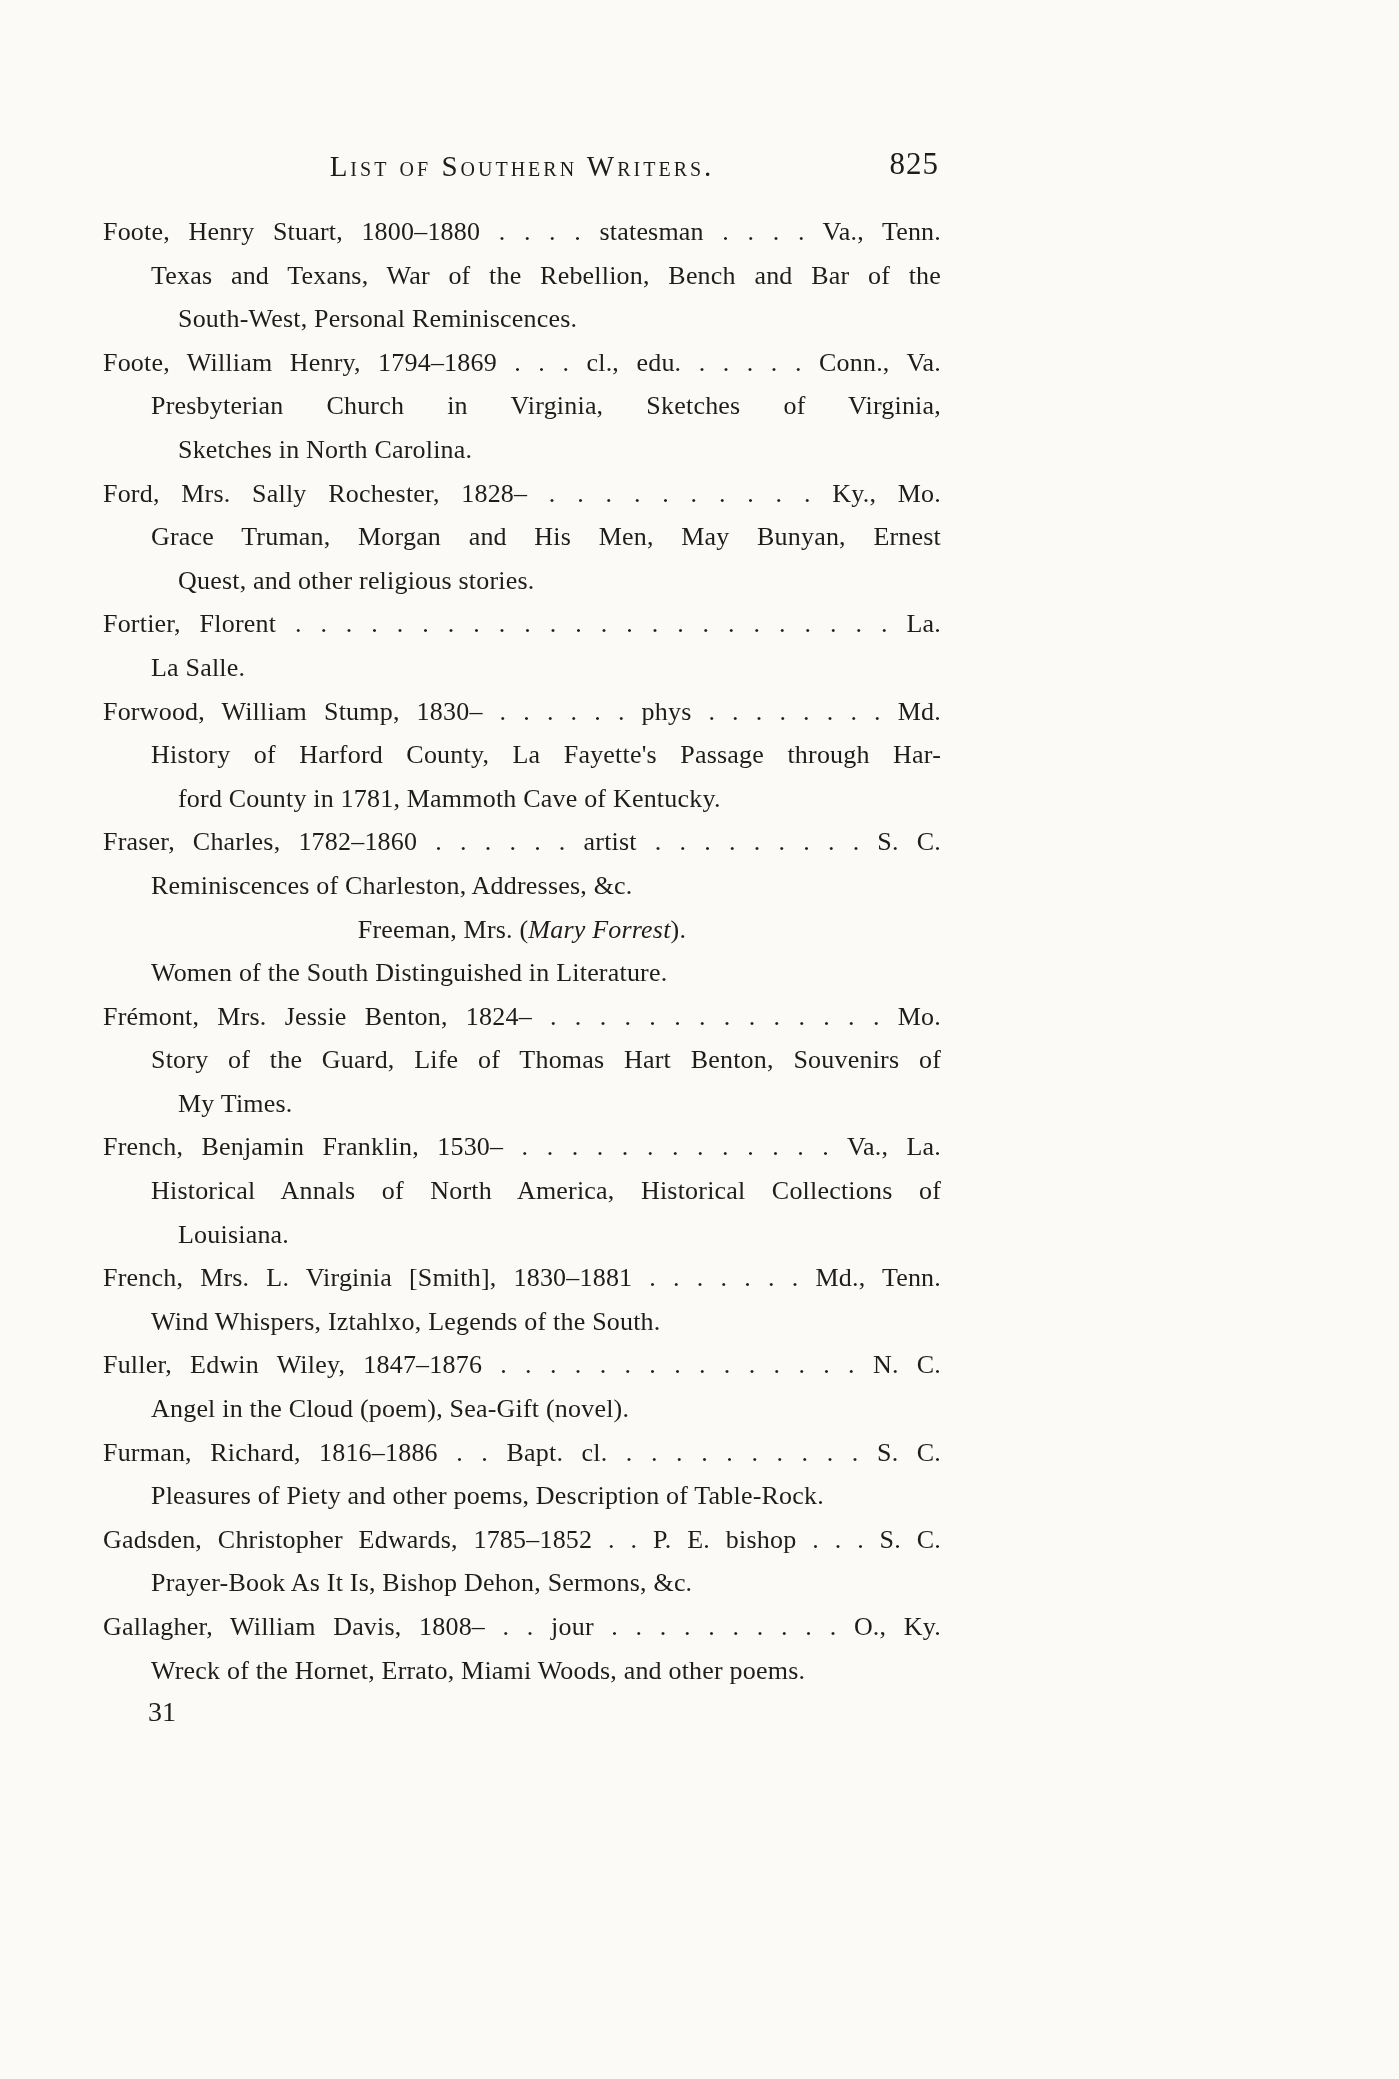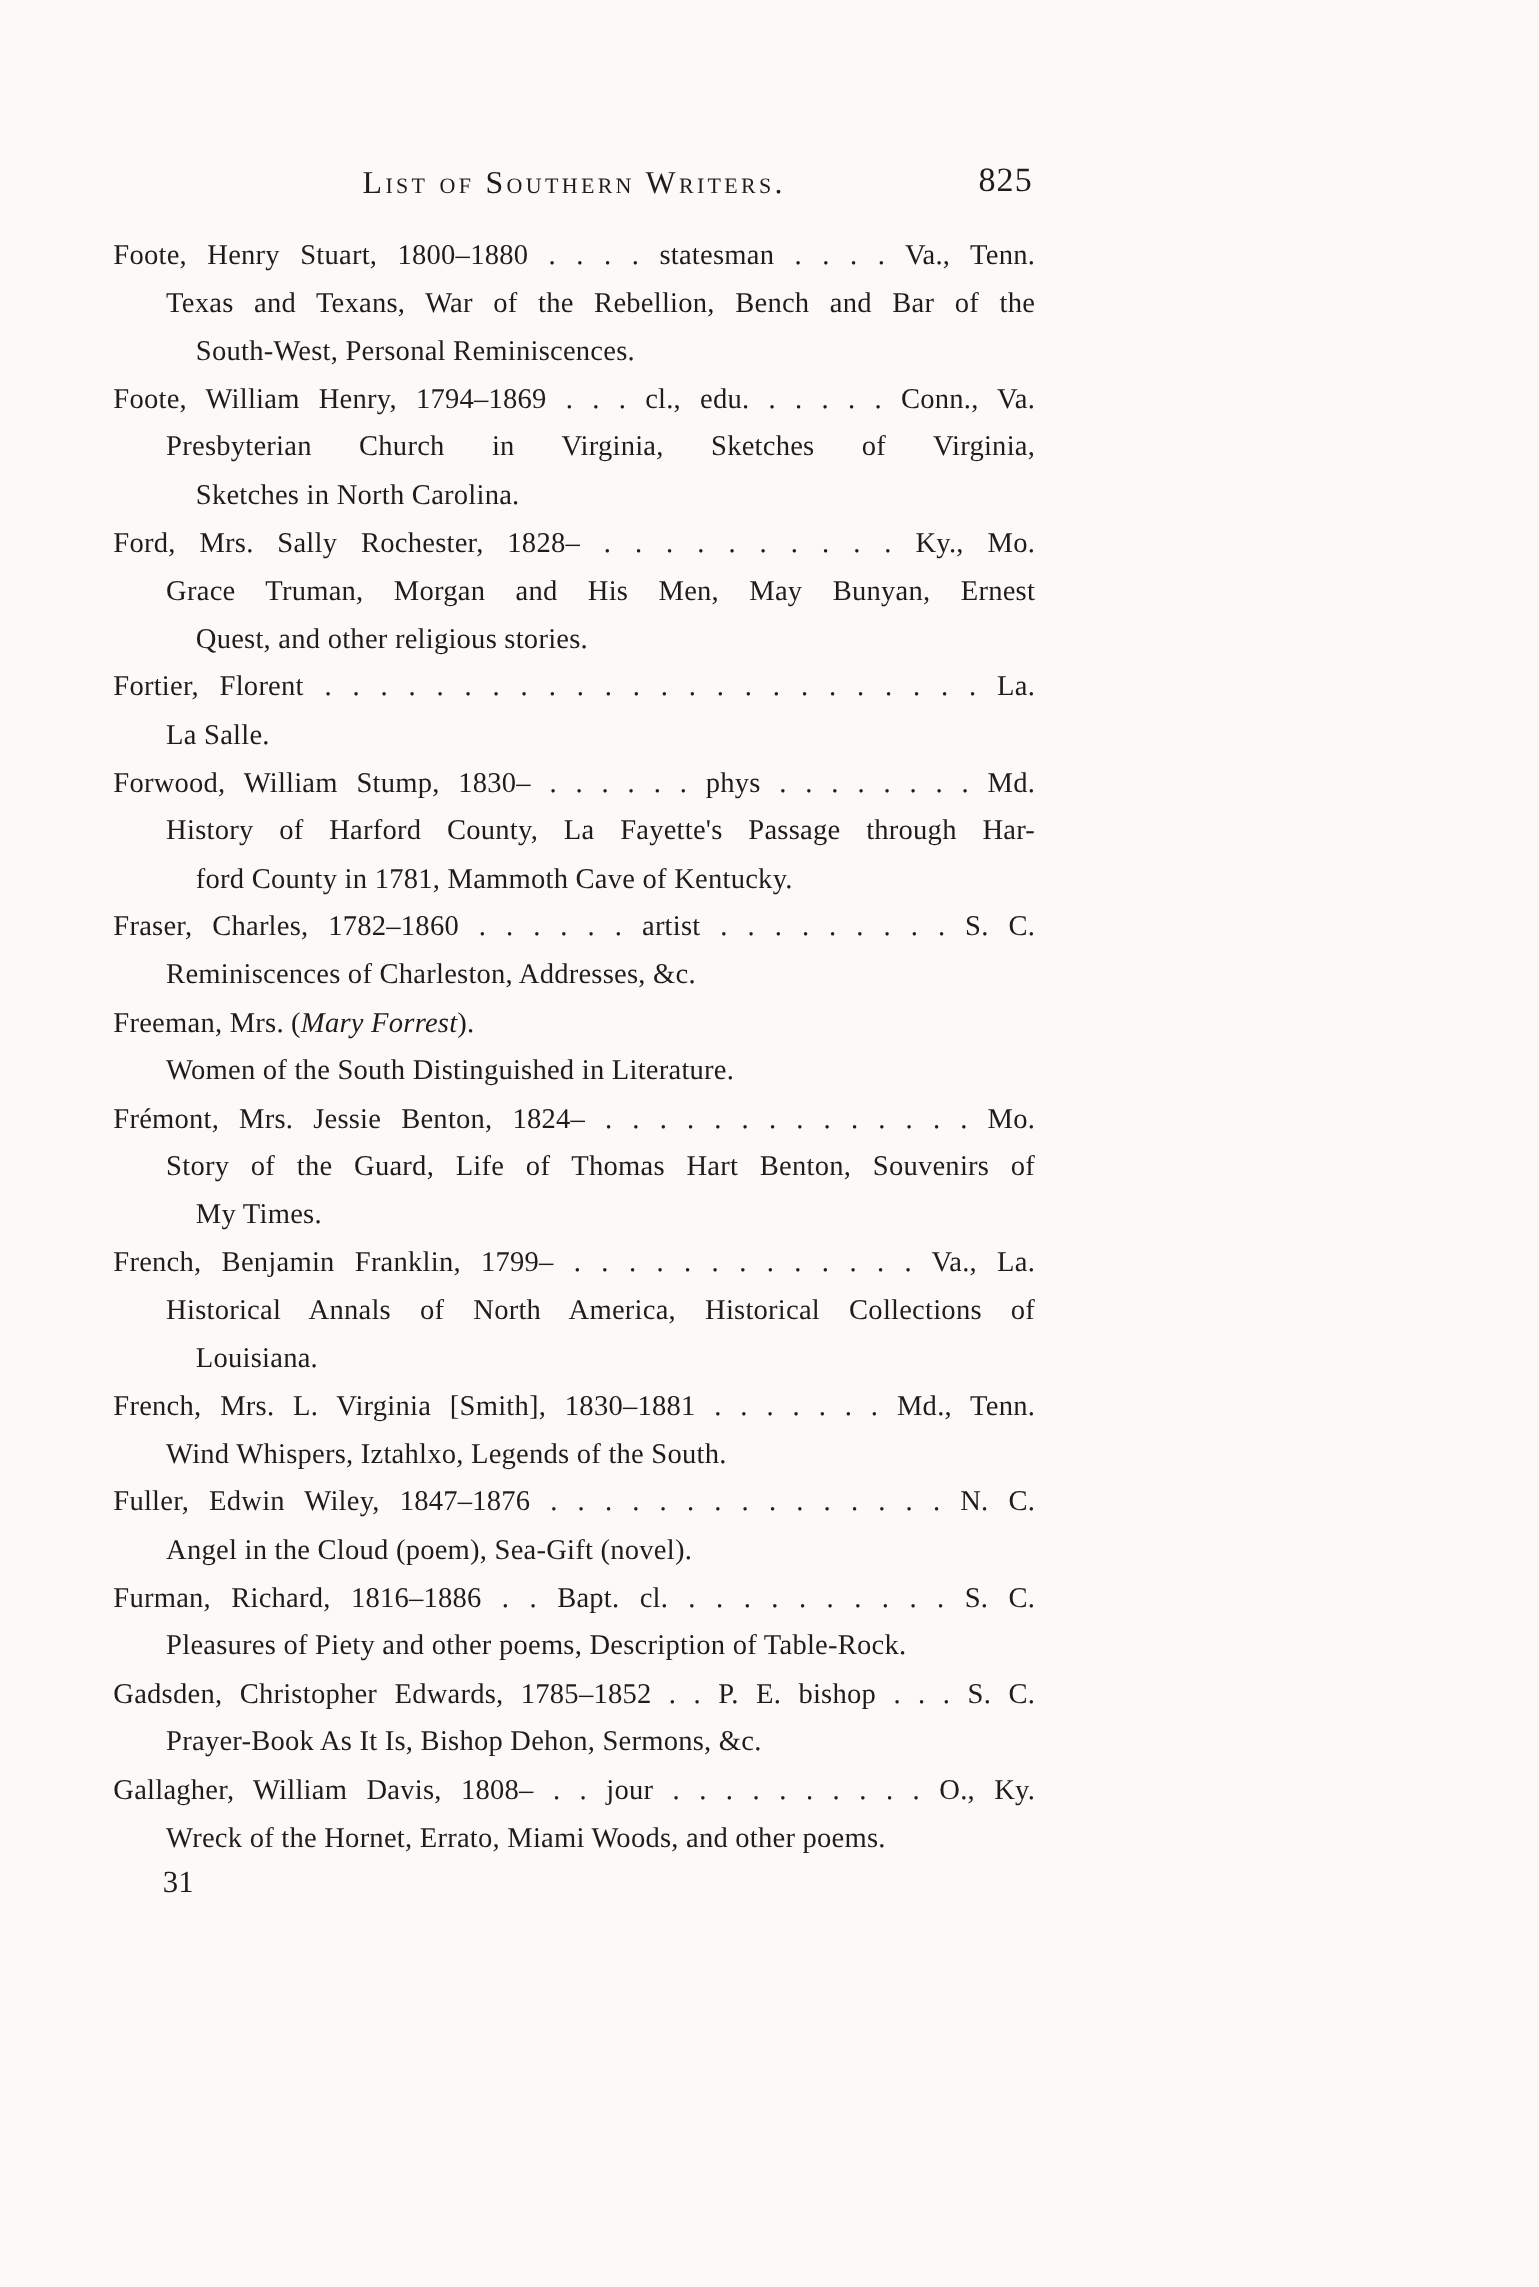--- a/index.html
+++ b/index.html
@@ -44,21 +44,21 @@
     top: 0;
     font-size: 31px;
     letter-spacing: 1px;
   }
   .entries {
     font-size: 26px;
     line-height: 31.6px;
     letter-spacing: 0.2px;
   }
   .line { white-space: normal; margin-top: 12px; }
-  .head { padding-left: 0; }
+  .head { padding-left: 0; text-align: center; }
   .w1 { padding-left: 48px; }
   .w2 { padding-left: 75px; }
   .j {
     text-align: justify;
     text-align-last: justify;
   }
   .it { font-style: italic; }
   .sig {
     margin-top: 10px;
     padding-left: 45px;
@@ -119,21 +119,21 @@
       </div>
 
 
       <div class="entry">
         <div class="line head j">Frémont, Mrs. Jessie Benton, 1824– . . . . . . . . . . . . . . Mo.</div>
         <div class="line w1 j">Story of the Guard, Life of Thomas Hart Benton, Souvenirs of</div>
         <div class="line w2">My Times.</div>
       </div>
 
       <div class="entry">
-        <div class="line head j">French, Benjamin Franklin, 1799– . . . . . . . . . . . . . Va., La.</div>
+        <div class="line head j">French, Benjamin Franklin, 1530– . . . . . . . . . . . . . Va., La.</div>
         <div class="line w1 j">Historical Annals of North America, Historical Collections of</div>
         <div class="line w2">Louisiana.</div>
       </div>
 
       <div class="entry">
         <div class="line head j">French, Mrs. L. Virginia [Smith], 1830–1881 . . . . . . . Md., Tenn.</div>
         <div class="line w1">Wind Whispers, Iztahlxo, Legends of the South.</div>
       </div>
 
       <div class="entry">

